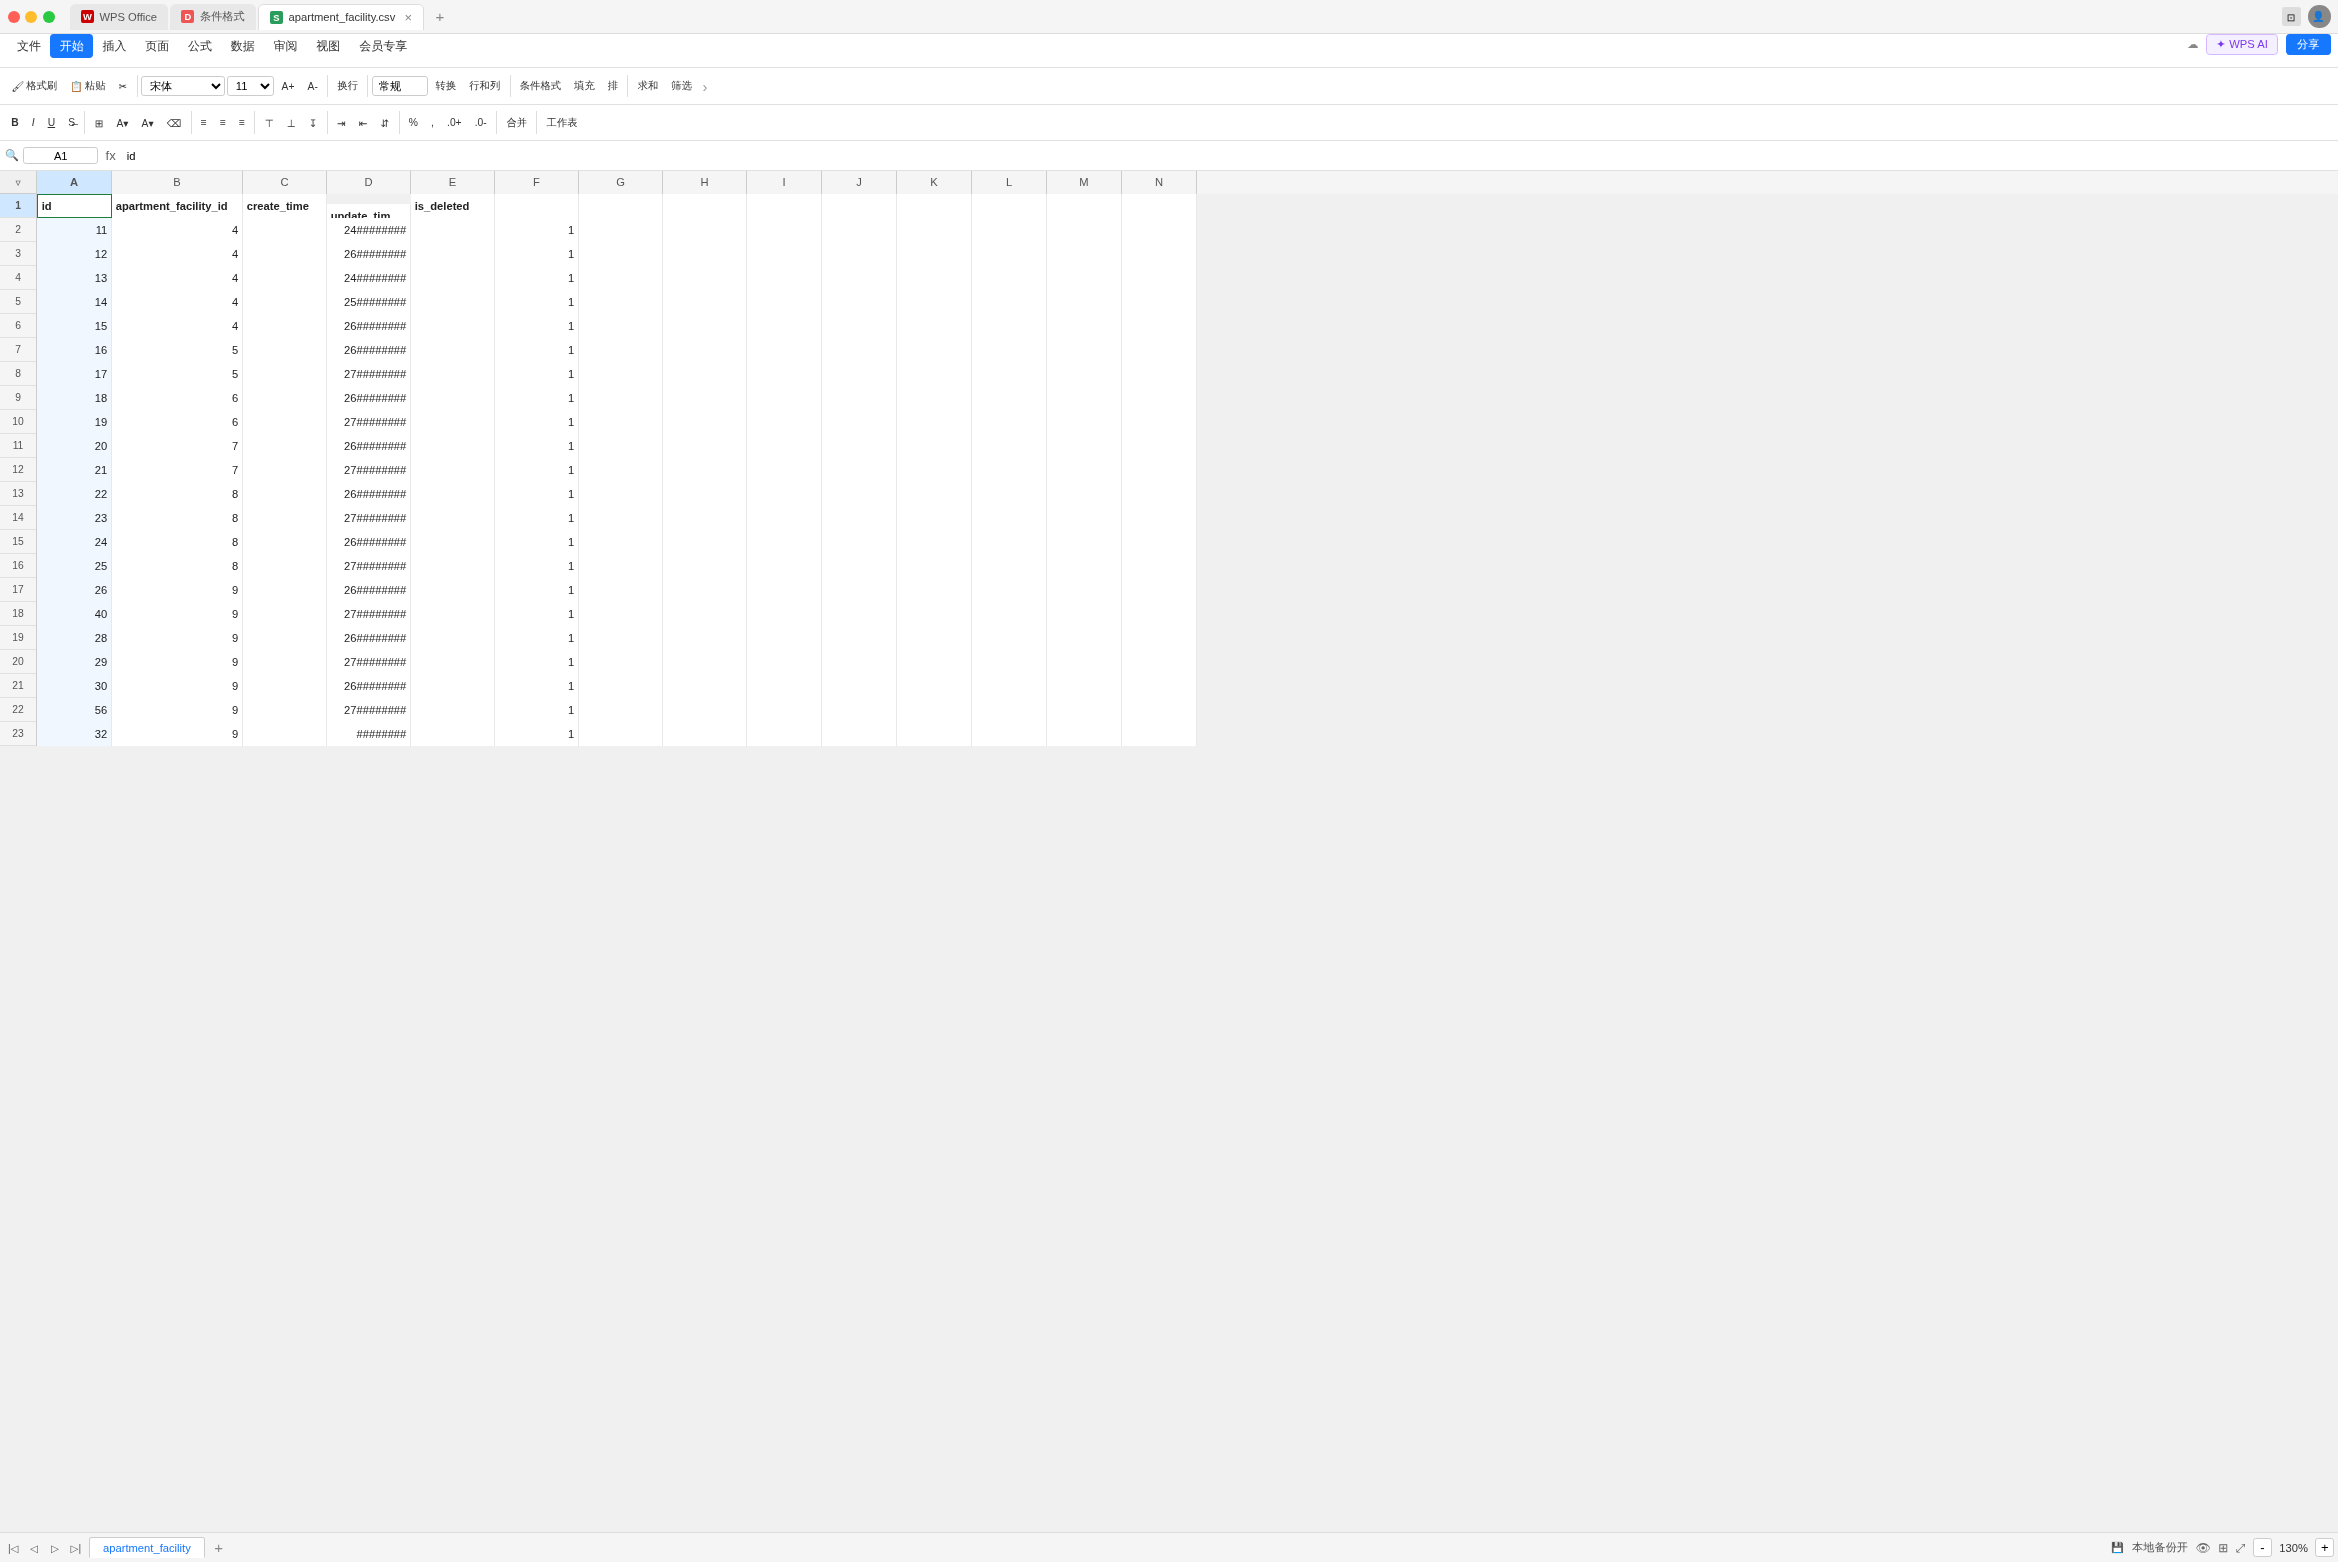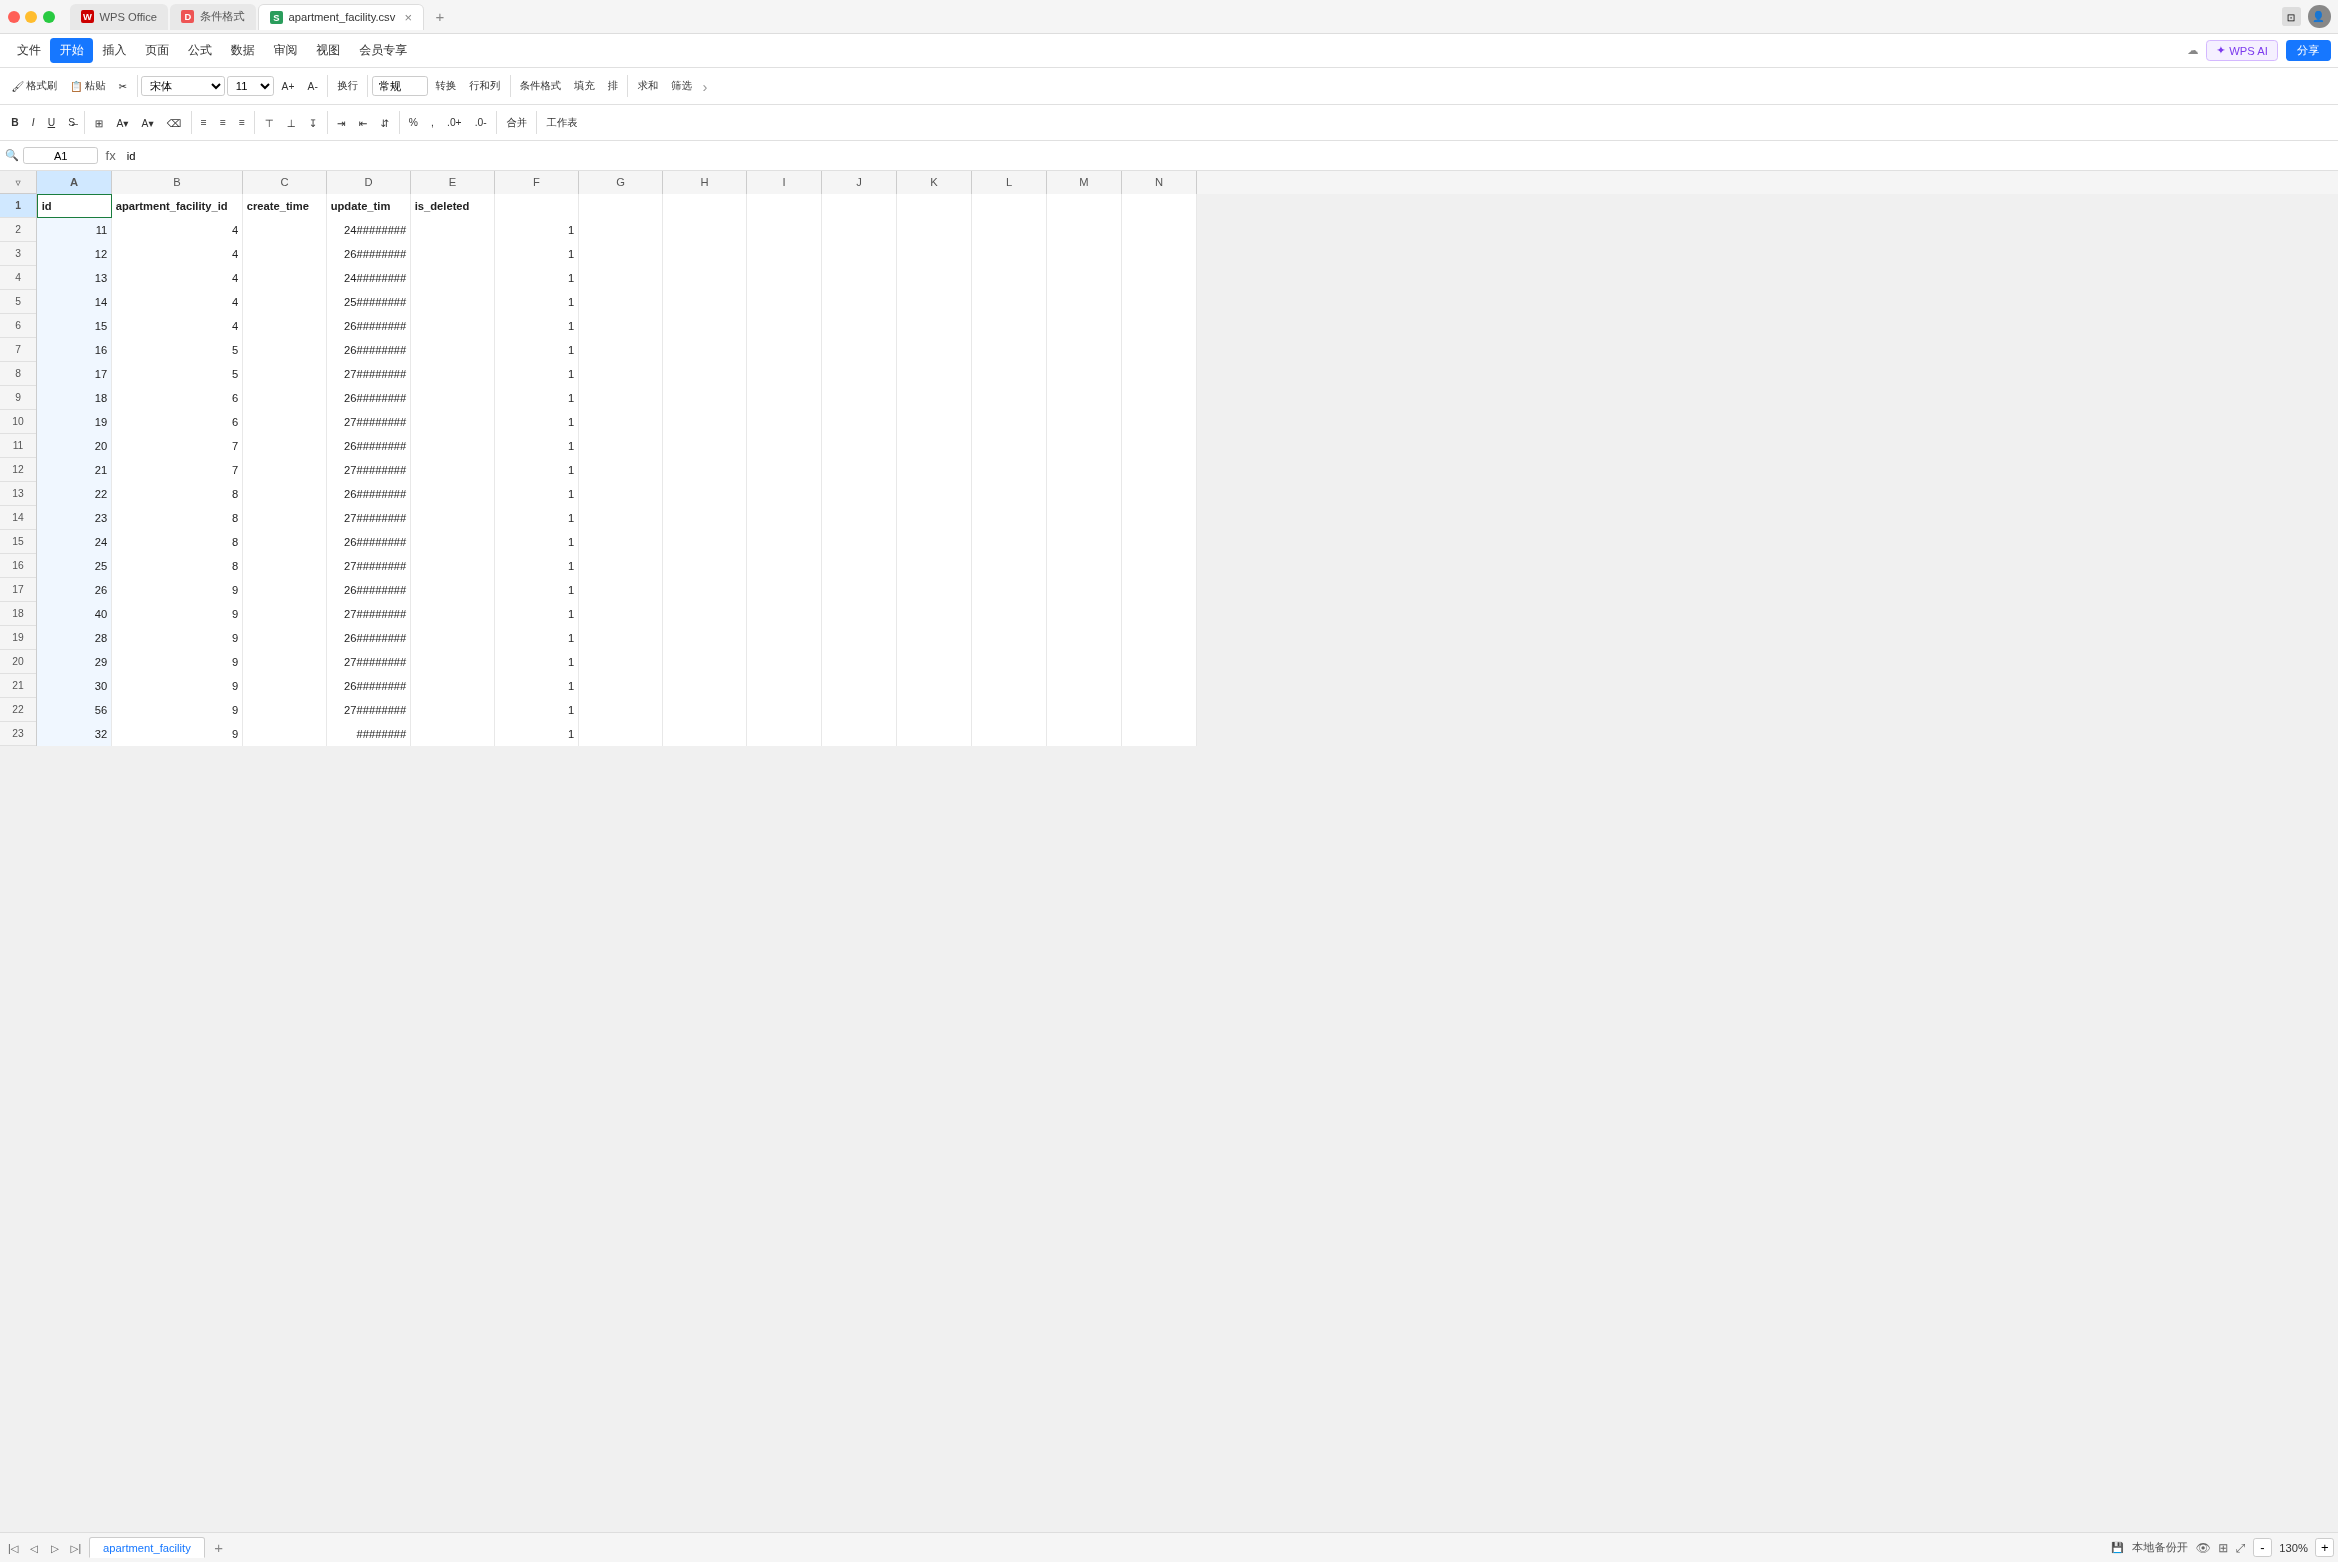--- a/index.html
+++ b/index.html
@@ -19,21 +19,21 @@
     .tab-inactive { background: #e8e8e8; color: #555; }
     .tab-active { background: #fff; color: #333; border: 0.9px solid #ddd; border-bottom: none; }
     .tab-icon { width: 13px; height: 13px; border-radius: 1.9px; display: inline-flex; align-items: center; justify-content: center; font-size: 9.4px; font-weight: bold; }
     .tab-new { background: none; border: none; cursor: pointer; font-size: 15px; color: #888; padding: 0 3.7px; }
     .tab-spacer { flex: 1; }
     .title-actions { display: flex; gap: 7.5px; align-items: center; }
     .title-btn { width: 19px; height: 19px; border-radius: 2.8px; background: #ddd; display: flex; align-items: center; justify-content: center; font-size: 10.3px; cursor: pointer; }
 
     
     .menu-bar {
-      display: flex; align-items: center; height: 34px; background: #fff;
+      display: flex; align-items: flex-start; height: 34px; background: #fff;
       border-bottom: 0.9px solid #e0e0e0; padding: 0 7.5px; gap: 3.7px;
     }
     .menu-item { padding: 3.7px 9.4px; font-size: 12px; color: #333; cursor: pointer; border-radius: 3.7px; white-space: nowrap; }
     .menu-item.active { background: #1677ff; color: #fff; border-radius: 3.7px; }
     .menu-sep { flex: 1; }
     .menu-right { display: flex; align-items: center; gap: 7.5px; }
     .wps-ai-btn { background: #f5f0ff; color: #7c3aed; border: 0.9px solid #d4b8ff; border-radius: 3.7px; padding: 2.8px 9.4px; font-size: 11.2px; cursor: pointer; display: flex; align-items: center; gap: 3.7px; }
     .share-btn { background: #1677ff; color: #fff; border-radius: 3.7px; padding: 2.8px 11.2px; font-size: 11.2px; cursor: pointer; }
 
     
@@ -279,21 +279,21 @@
                 <div class="row-num">20</div>
                 <div class="row-num">21</div>
                 <div class="row-num">22</div>
                 <div class="row-num">23</div>
               </div>
             <div id="grid-data">
                 <div class="grid-row">
                   <div class="cell active-cell" style="width: 75px; min-width: 75px;">id</div>
                   <div class="cell" style="width: 131px; min-width: 131px;">apartment_facility_id</div>
                   <div class="cell" style="width: 84px; min-width: 84px;">create_time</div>
-                  <div class="cell" style="width: 84px; min-width: 84px;">update_tim</div>
+                  <div class="cell" style="width: 84px; min-width: 84px; margin-top: 10px;">update_tim</div>
                   <div class="cell" style="width: 84px; min-width: 84px;">is_deleted</div>
                   <div class="cell" style="width: 84px; min-width: 84px;"></div>
                   <div class="cell" style="width: 84px; min-width: 84px;"></div>
                   <div class="cell" style="width: 84px; min-width: 84px;"></div>
                   <div class="cell" style="width: 75px; min-width: 75px;"></div>
                   <div class="cell" style="width: 75px; min-width: 75px;"></div>
                   <div class="cell" style="width: 75px; min-width: 75px;"></div>
                   <div class="cell" style="width: 75px; min-width: 75px;"></div>
                   <div class="cell" style="width: 75px; min-width: 75px;"></div>
                   <div class="cell" style="width: 75px; min-width: 75px;"></div>

